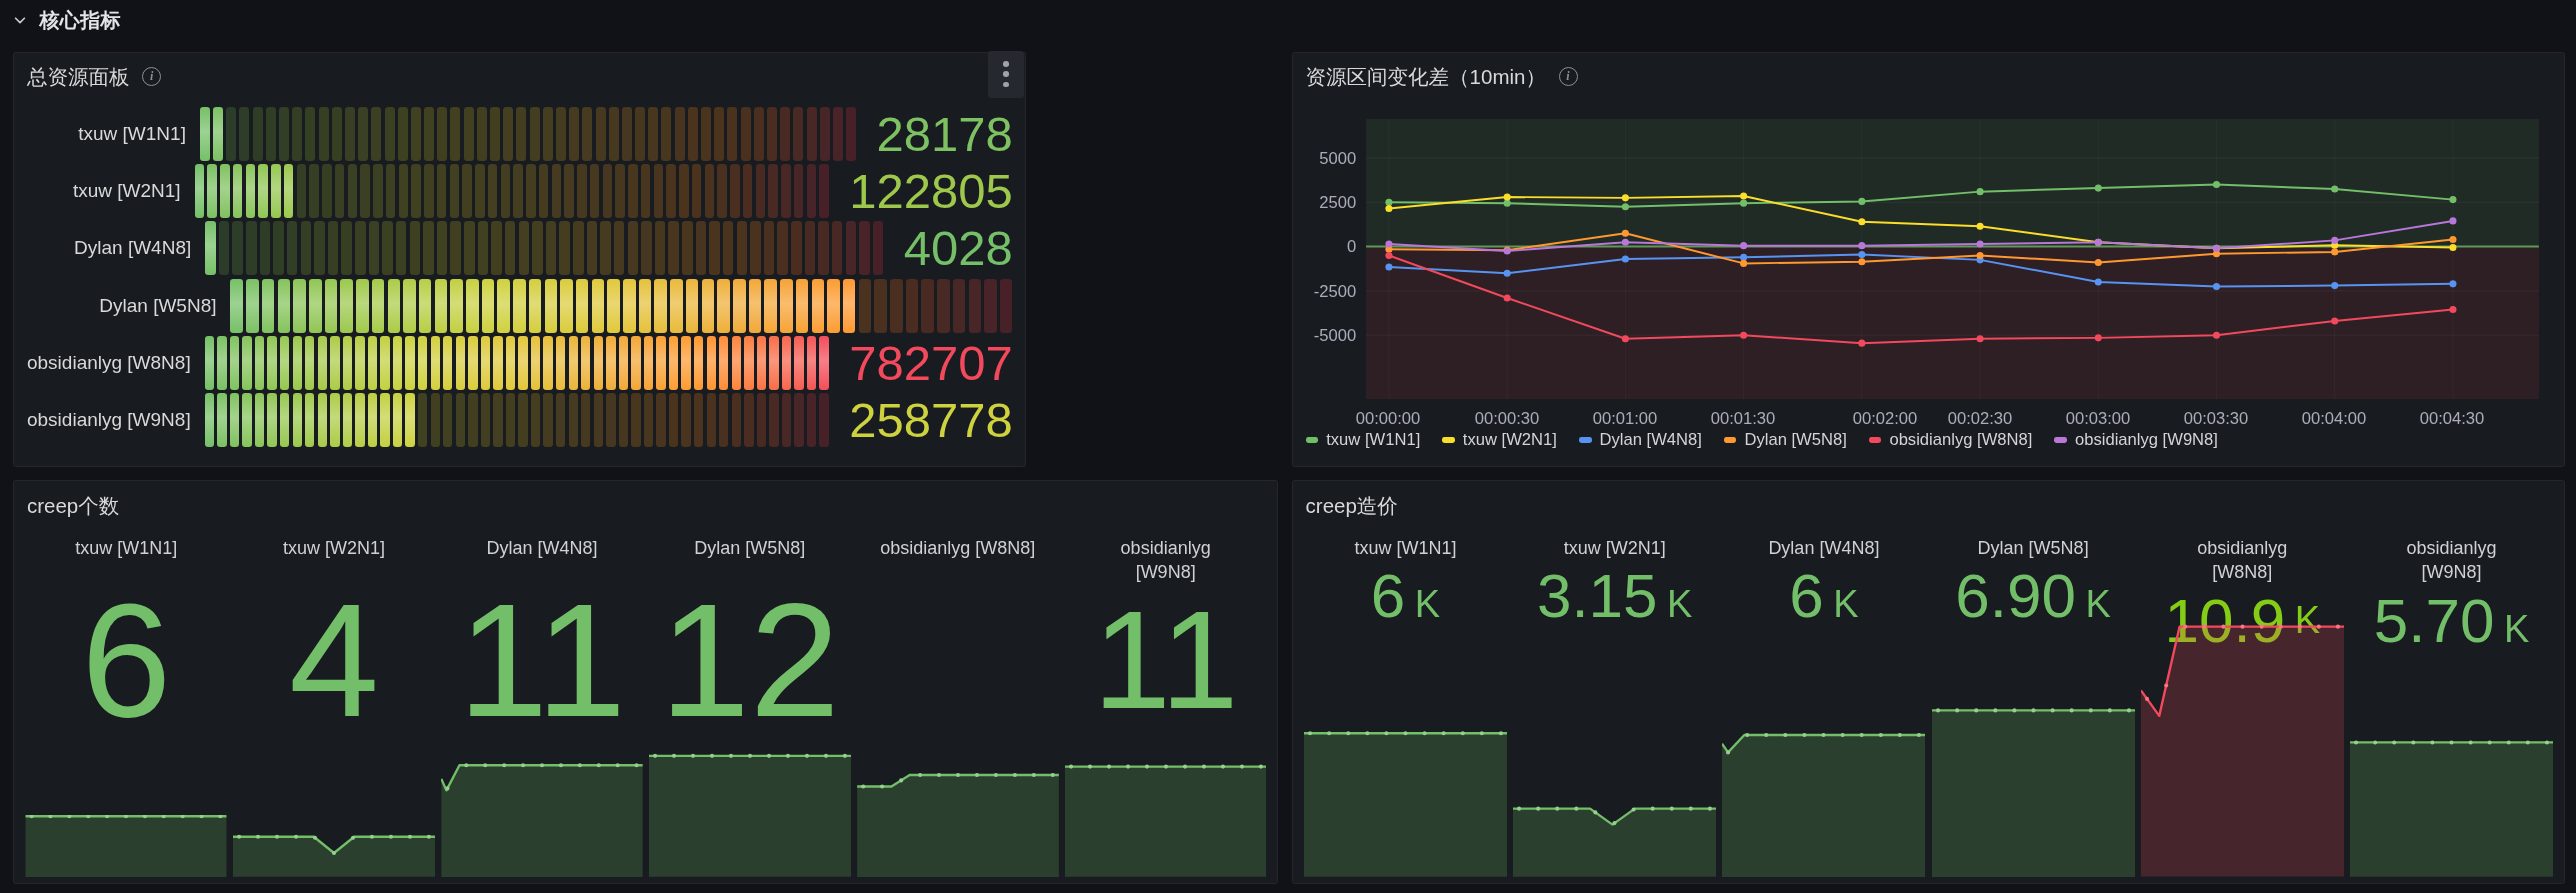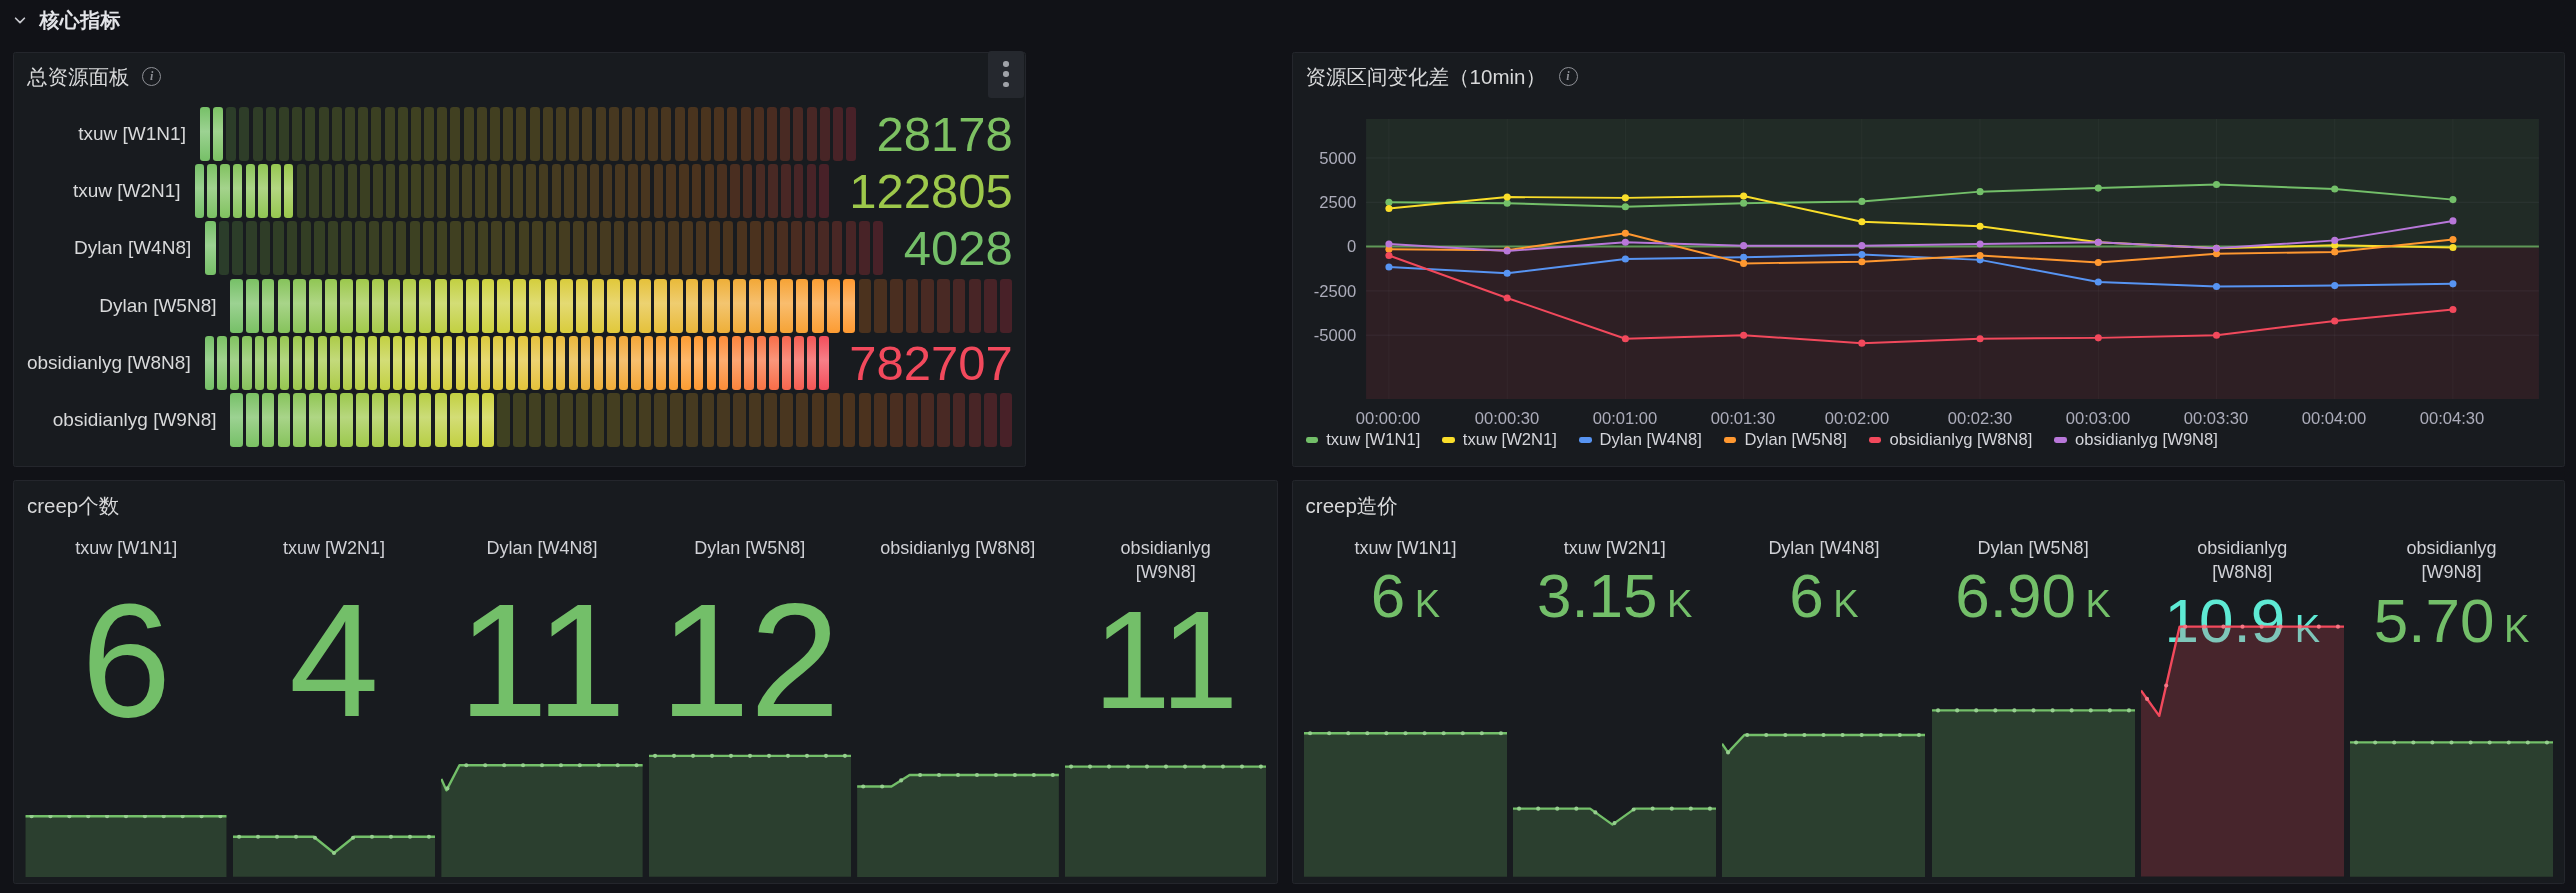--- a/index.html
+++ b/index.html
@@ -405,20 +405,21 @@
           <i style="background: rgb(74, 48, 31);"></i>
           <i style="background: rgb(74, 46, 32);"></i>
           <i style="background: rgb(74, 44, 33);"></i>
           <i style="background: rgb(73, 42, 35);"></i>
           <i style="background: rgb(73, 41, 36);"></i>
           <i style="background: rgb(73, 39, 37);"></i>
           <i style="background: rgb(72, 37, 38);"></i>
           <i style="background: rgb(72, 35, 39);"></i>
           <i style="background: rgb(72, 33, 40);"></i>
         </div>
+        <div class="bg-value" style="color: rgb(205, 210, 62);">258778</div>
       </div>
     </div>
 </div>
 
 <div class="panel panel-delta" style="left:1292px; top:52px; width:1273px; height:415px;">
   <div class="panel-title-row">
     <span class="panel-title">资源区间变化差（10min）</span>
     <span class="info-icon">i</span>
   </div>
   <div id="ts-chart">
@@ -509,21 +510,21 @@
       </svg>
       <div class="ts-ylabel" style="left: 3.2px; top: 96px;">5000</div>
       <div class="ts-ylabel" style="left: 3.2px; top: 140px;">2500</div>
       <div class="ts-ylabel" style="left: 3.2px; top: 184px;">0</div>
       <div class="ts-ylabel" style="left: 3.2px; top: 229px;">-2500</div>
       <div class="ts-ylabel" style="left: 3.2px; top: 273px;">-5000</div>
       <div class="ts-xlabel" style="left: 95px; top: 356px;">00:00:00</div>
       <div class="ts-xlabel" style="left: 214px; top: 356px;">00:00:30</div>
       <div class="ts-xlabel" style="left: 332px; top: 356px;">00:01:00</div>
       <div class="ts-xlabel" style="left: 450px; top: 356px;">00:01:30</div>
-      <div class="ts-xlabel" style="left: 564px; top: 356px;">00:02:00</div>
+      <div class="ts-xlabel" style="left: 592px; top: 356px;">00:02:00</div>
       <div class="ts-xlabel" style="left: 687px; top: 356px;">00:02:30</div>
       <div class="ts-xlabel" style="left: 805px; top: 356px;">00:03:00</div>
       <div class="ts-xlabel" style="left: 923px; top: 356px;">00:03:30</div>
       <div class="ts-xlabel" style="left: 1041px; top: 356px;">00:04:00</div>
       <div class="ts-xlabel" style="left: 1159px; top: 356px;">00:04:30</div>
     </div>
   <div class="ts-legend" id="ts-legend" style="top:377px;">
       <div class="legend-item">
         <span class="legend-swatch" style="background: rgb(115, 191, 105);"></span>
         <span class="legend-label">txuw [W1N1]</span>
@@ -760,21 +761,21 @@
           <circle cx="129.0" cy="4.3" r="2.6" fill="#96cf8f"></circle>
           <circle cx="153.3" cy="4.3" r="2.6" fill="#96cf8f"></circle>
           <circle cx="177.5" cy="4.3" r="2.6" fill="#96cf8f"></circle>
           <circle cx="201.8" cy="4.3" r="2.6" fill="#96cf8f"></circle>
           <circle cx="226.0" cy="4.3" r="2.6" fill="#96cf8f"></circle>
           <circle cx="250.3" cy="4.3" r="2.6" fill="#96cf8f"></circle>
         </svg>
       </div>
       <div class="tile">
         <div class="tile-label">obsidianlyg [W8N8]</div>
-        <div class="cost-value" style="color: #5eead4;">
+        <div class="cost-value" style="color: #84cc16; align-items: center;">
           <span class="num">10.9</span>
           <span class="suffix">K</span>
         </div>
         <svg width="203" height="256" class="spark" viewBox="0 0 258 324">
           <path d="M0.0,87.5 L23.2,119.9 L49.0,6.5 L258.0,6.5 L258,324 L0,324 Z" fill="#f2495c" fill-opacity="0.22" stroke="none"></path>
           <polyline points="0.0,87.5 23.2,119.9 49.0,6.5 258.0,6.5" fill="none" stroke="#f2495c" stroke-width="3" stroke-linejoin="round"></polyline>
           <circle cx="7.7" cy="98.3" r="2.6" fill="#f57785"></circle>
           <circle cx="32.0" cy="81.3" r="2.6" fill="#f57785"></circle>
           <circle cx="56.2" cy="6.5" r="2.6" fill="#f57785"></circle>
           <circle cx="80.5" cy="6.5" r="2.6" fill="#f57785"></circle>

